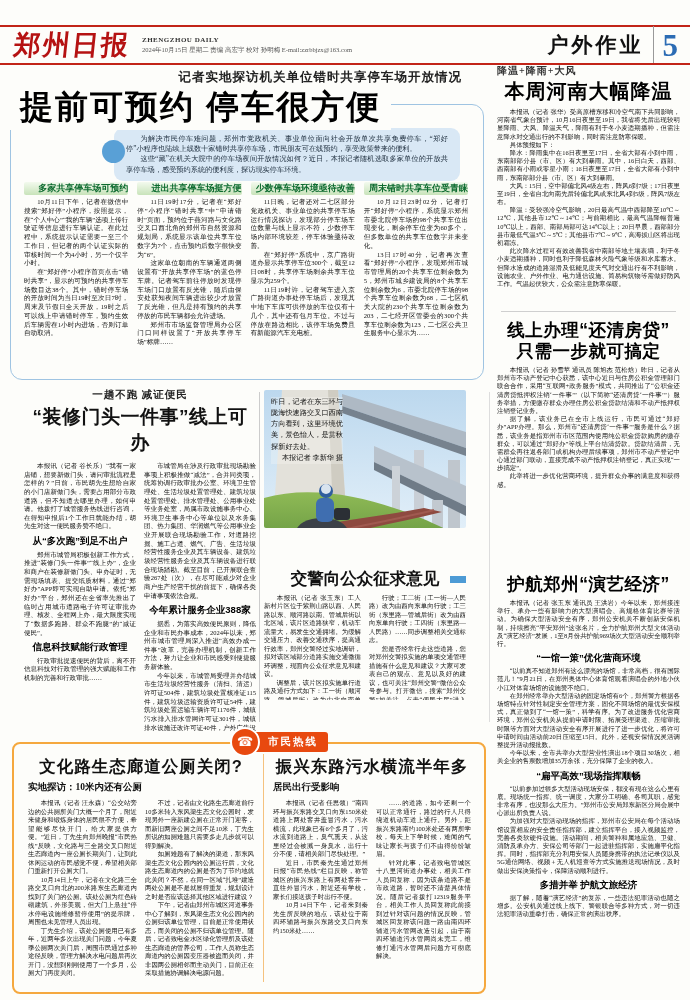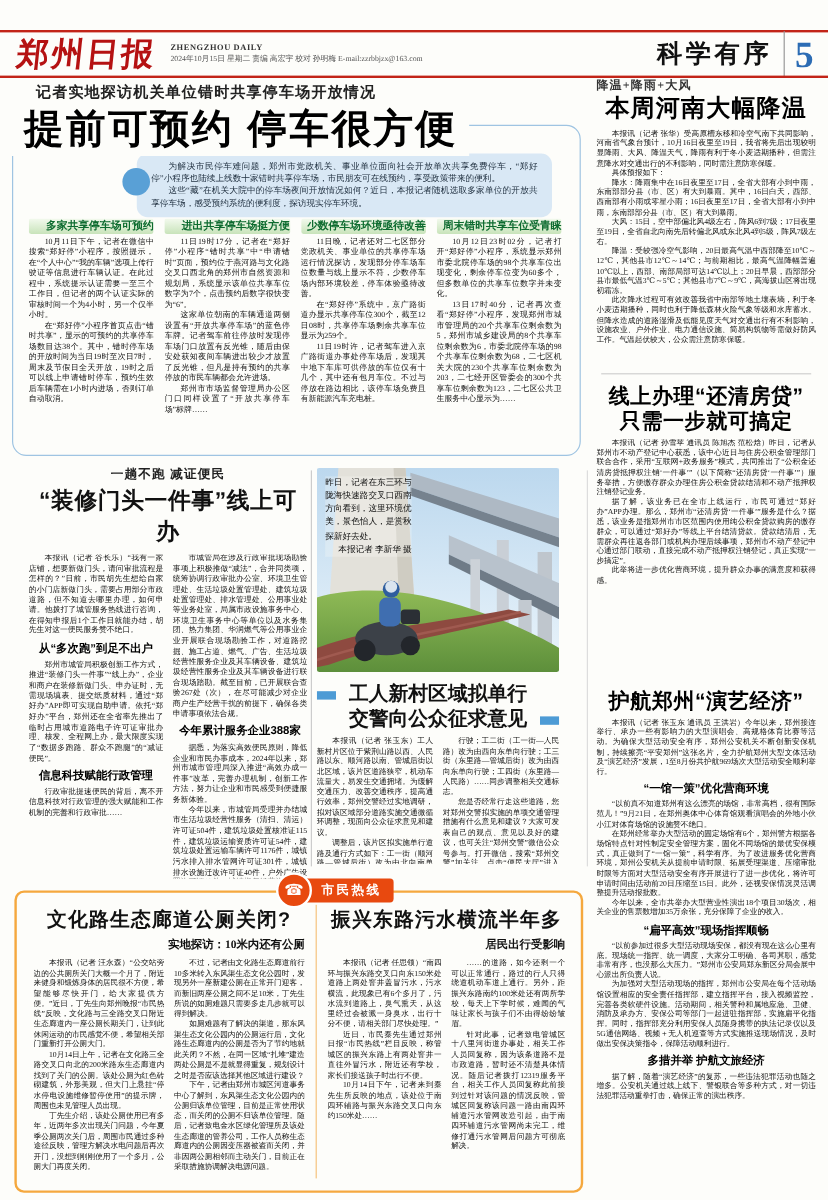--- a/index.html
+++ b/index.html
@@ -11,21 +11,21 @@
   .masthead{position:absolute;top:28px;left:14px;width:664px;height:34px;display:flex;align-items:center;}
   .logo{font-size:27px;font-weight:bold;color:#b51212;transform:skewX(-6deg);letter-spacing:2px;
         font-family:"DejaVu Serif",serif;white-space:nowrap;}
   .mast-meta{margin-left:12px;font-size:6.5px;color:#555;line-height:1.55;}
   .mast-meta .en{font-weight:bold;color:#333;font-size:7px;letter-spacing:.5px;}
   .mast-right{margin-left:auto;display:flex;align-items:center;}
   .section-title{font-size:21px;font-weight:bold;letter-spacing:3px;color:#111;margin-right:9px;}
   .mast-vert{width:1px;height:38px;background:#999;margin-right:9px;}
   .page-num{font-size:31px;color:#2c6cb4;font-weight:bold;line-height:1;}
   
-  .lead-kicker{position:absolute;left:30px;top:69px;width:432px;text-align:left;
+  .lead-kicker{position:absolute;left:30px;top:69px;width:432px;text-align:right;
                font-size:12.5px;font-weight:bold;letter-spacing:1px;color:#222;}
   .main-frame{position:absolute;left:10px;top:104px;width:472px;height:274px;
               border:1.5px solid #9fc4e2;border-radius:12px;}
   .lead-headline{position:absolute;left:10px;top:85px;width:472px;text-align:left;z-index:2;}
   .lead-headline span{display:inline-block;background:#fdfdfa;padding:0 10px;font-size:33px;
               font-weight:900;letter-spacing:2px;color:#000;font-family:"Liberation Sans","DejaVu Sans",sans-serif;}
   .lead-box{position:absolute;left:114px;top:128px;width:322px;background:#d9e8f5;border-radius:9px;
             padding:6px 12px;font-size:7.2px;line-height:1.42;color:#1c2c3c;text-align:justify;z-index:1;}
   .lead-dot{position:absolute;left:-12px;top:12px;width:23px;height:23px;border-radius:50%;background:#59a0d6;}
   .cols-row{position:absolute;left:24px;top:182px;width:444px;height:190px;display:flex;gap:9px;overflow:hidden;}
@@ -53,21 +53,21 @@
   .decor{position:absolute;left:24px;top:388px;width:232px;height:344px;overflow:hidden;}
   .d-kicker{text-align:center;font-size:10.5px;font-weight:bold;color:#222;letter-spacing:1px;}
   .d-headline{text-align:center;font-size:19px;font-weight:900;letter-spacing:.5px;margin:2px 0 6px;
               font-family:"Liberation Sans","DejaVu Sans",sans-serif;}
   .two-cols{display:flex;gap:8px;}
   .two-cols>div{flex:1;font-size:6.5px;line-height:1.33;text-align:justify;overflow:hidden;}
   .decor .two-cols>div{height:300px;}
   .vrule1{position:absolute;left:259px;top:392px;width:1px;height:330px;background:#cccccc;}
   .vrule2{position:absolute;left:489px;top:392px;width:1px;height:330px;background:#dddddd;}
   
-  .photo{position:absolute;left:264px;top:390px;width:202px;height:170px;overflow:hidden;border-radius:2px;}
+  .photo{position:absolute;left:264px;top:390px;width:202px;height:138px;overflow:hidden;border-radius:2px;}
   .photo-caption{position:absolute;left:7px;top:7px;width:72px;font-size:7.2px;line-height:1.55;
                  color:#101010;text-align:justify;background:rgba(252,252,248,.28);}
   .photo-credit{text-align:right;}
   
   .traffic{position:absolute;left:264px;top:568px;width:202px;height:162px;overflow:hidden;}
   .t-h{position:relative;text-align:center;font-size:16.5px;font-weight:900;line-height:1.25;
        font-family:"Liberation Sans","DejaVu Sans",sans-serif;}
   .t-bar-l{position:absolute;left:0;top:8px;width:16px;height:7px;background:#4d9bd5;}
   .t-bar-r{position:absolute;right:0;top:8px;width:16px;height:7px;background:#4d9bd5;}
   .traffic .two-cols{margin-top:5px;}
@@ -78,38 +78,38 @@
   .hotline-badge{position:absolute;left:238px;top:-12px;background:#e8490f;color:#fff;font-size:10.5px;
                  font-weight:bold;letter-spacing:2px;padding:3px 10px 3px 16px;border-radius:3px;
                  font-family:"Liberation Sans","DejaVu Sans",sans-serif;}
   .hotline-icon{position:absolute;left:216px;top:-17px;width:26px;height:26px;border-radius:50%;
                 background:#e8490f;border:2px solid #fff;color:#fff;text-align:center;line-height:25px;
                 font-size:13px;z-index:2;}
   .toilet{position:absolute;left:14px;top:12px;width:226px;height:226px;overflow:hidden;}
   .sewage{position:absolute;left:259px;top:12px;width:198px;height:226px;overflow:hidden;}
   .b-headline{text-align:center;font-size:16.5px;font-weight:900;letter-spacing:1px;
               font-family:"Liberation Sans","DejaVu Sans",sans-serif;}
-  .b-sub{text-align:right;font-size:9.5px;font-weight:bold;margin:3px 0 5px;}
+  .b-sub{text-align:left;font-size:9.5px;font-weight:bold;margin:3px 0 5px;}
   .hotline-box .two-cols>div{height:178px;font-size:6.4px;}
   .inner-div{position:absolute;left:249px;top:10px;bottom:10px;width:1px;background:#f5c27e;}
 </style>
 </head>
 <body>
 
 <div class="page">
 
   <div class="rule-top"></div>
   <div class="masthead">
     <div class="logo">郑州日报</div>
     <div class="mast-meta">
       <div class="en">ZHENGZHOU DAILY</div>
       <div>2024年10月15日 星期二  责编 高宏宇  校对 孙明梅  E-mail:zzrbbjzx@163.com</div>
     </div>
     <div class="mast-right">
-      <div class="section-title">科学有序</div>
+      <div class="section-title">户外作业</div>
       <div class="mast-vert"></div>
       <div class="page-num">5</div>
     </div>
   </div>
   <div class="rule-mast"></div>
 
   <div class="lead-kicker">记者实地探访机关单位错时共享停车场开放情况</div>
   <div class="main-frame"></div>
   <div class="lead-headline">
     <span>提前可预约 停车很方便</span>
@@ -250,24 +250,20 @@
         <rect x="70" y="118" width="16" height="12" rx="3" fill="#2b2f35"></rect>
       </g>
     </svg>
     <div class="photo-caption">
       <span>昨日，记者在东三环与陇海快速路交叉口西南方向看到，这里环境优美，景色怡人，是赏秋探新好去处。</span>
       <div class="photo-credit">本报记者 李新华 摄</div>
     </div>
   </div>
 
   <div class="traffic">
-    <div class="t-h">
-      <span class="t-bar-l"></span>
-      <span>工人新村区域拟单行</span>
-    </div>
     <div class="t-h">
       <span>交警向公众征求意见</span>
       <span class="t-bar-r"></span>
     </div>
     <div class="two-cols">
       <div>
           <p class="bp">本报讯（记者 张玉东）工人新村片区位于紫荆山路以西、人民路以东、顺河路以南、管城后街以北区域，该片区道路狭窄，机动车流量大，易发生交通拥堵。为缓解交通压力、改善交通秩序，提高通行效率，郑州交警经过实地调研，拟对该区域部分道路实施交通微循环调整，现面向公众征求意见和建议。</p>
           <p class="bp">调整后，该片区拟实施单行道路及通行方式如下：工一街（顺河路—管城后街）改为由北向南单向……</p>
         </div>
       <div>

